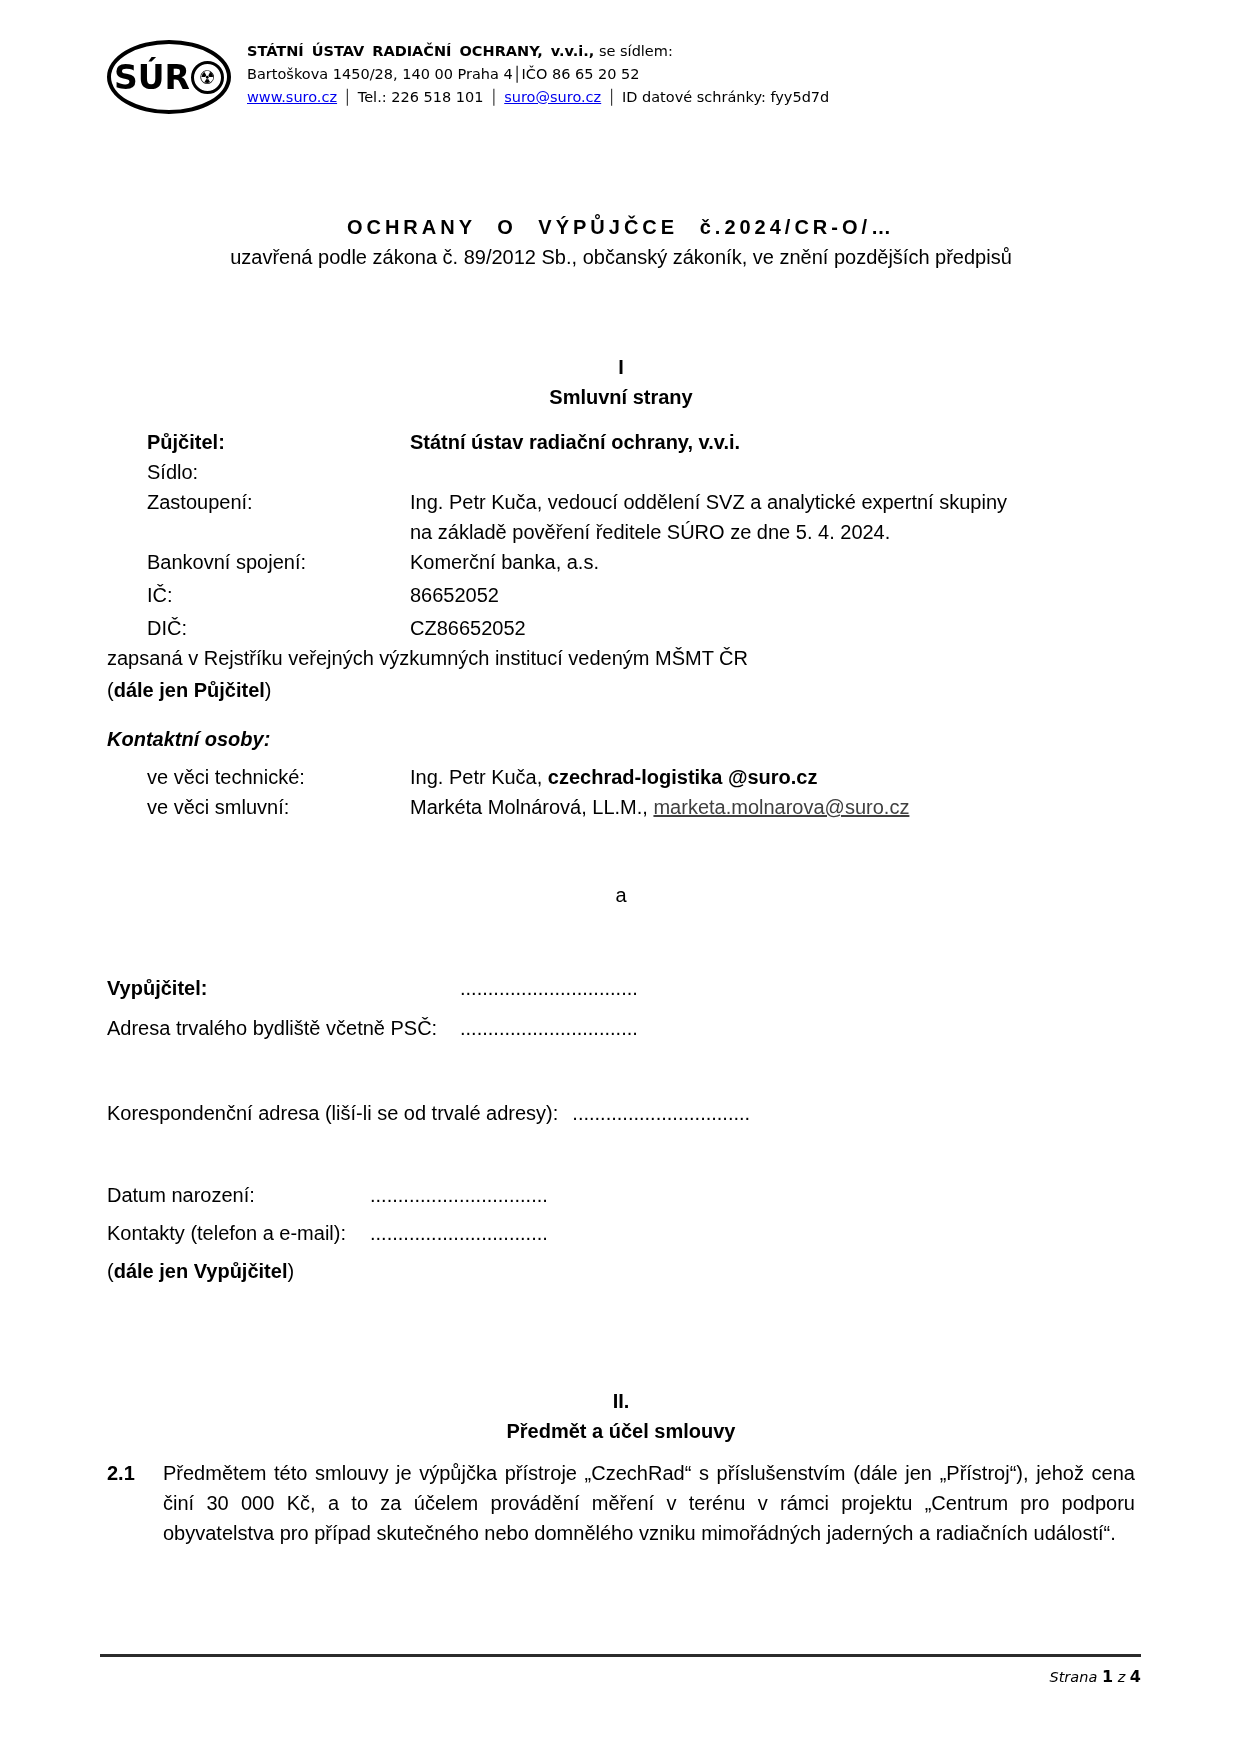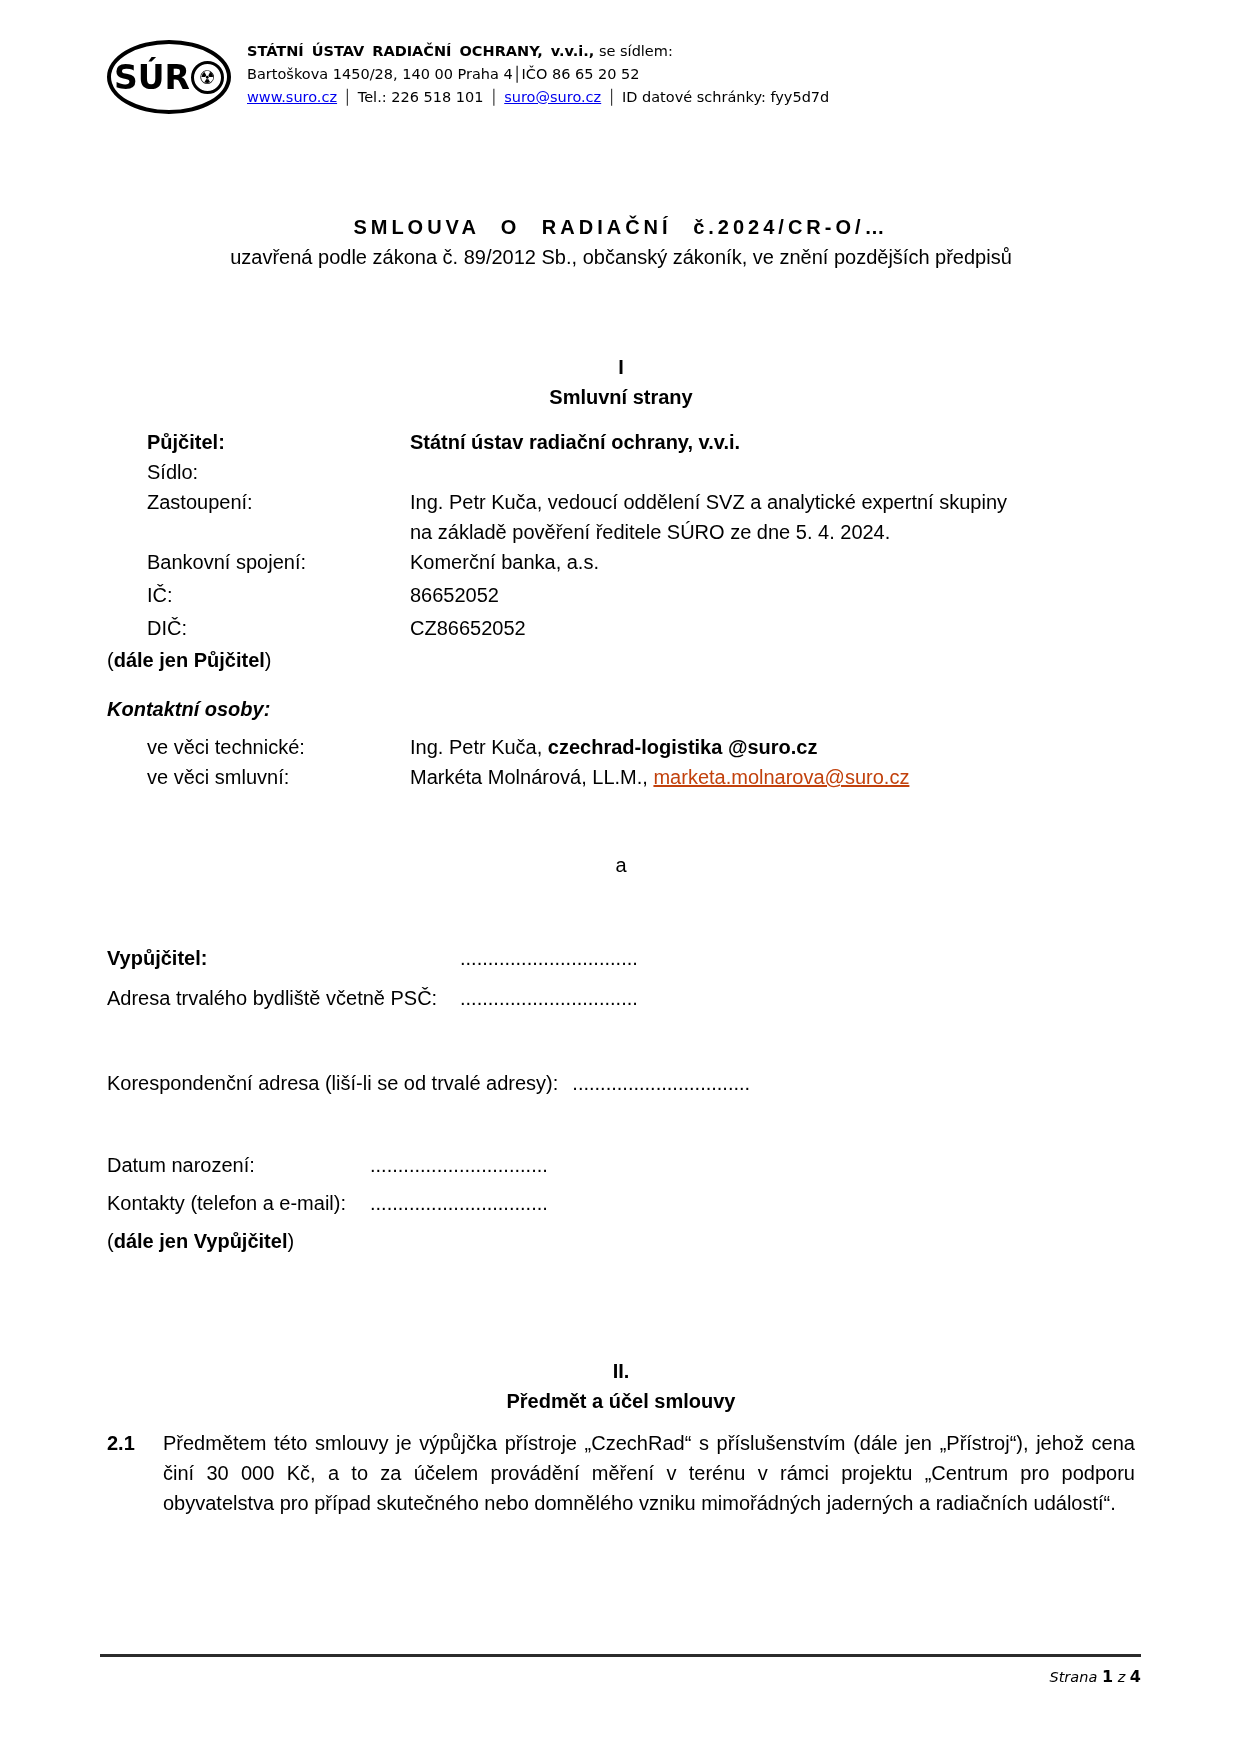--- a/index.html
+++ b/index.html
@@ -38,21 +38,21 @@
   .fields{margin-top:15px;}
   .kv{display:flex;}
   .kv .k{width:263px;flex-shrink:0;margin-left:40px;}
   .kv .v{flex:1;}
   .kv.sp{margin-top:3px;}
   .bold{font-weight:bold;}
   .alias{margin-top:2px;}
   .contacts-head{margin-top:19px;font-weight:bold;font-style:italic;}
   .contacts{margin-top:8px;}
   .email-bold{font-weight:bold;}
-  a.mail-link{color:#c2410c;text-decoration:underline;cursor:pointer;}
+  a.mail-link{color:#404040;text-decoration:underline;cursor:pointer;}
   
   .conj{margin-top:58px;text-align:center;}
   .borrower{margin-top:63px;}
   .kv2 .k{width:353px;flex-shrink:0;}
   .kv2{display:flex;}
   .mt10{margin-top:10px;}
   .mt8{margin-top:8px;}
   .kv-inline{margin-top:55px;display:flex;}
   .kv-inline .k{flex-shrink:0;}
   .kv-inline .v{margin-left:14px;}
@@ -83,21 +83,21 @@
     </div>
     <div class="lh-text">
       <div class="lh-line1"><b>STÁTNÍ ÚSTAV RADIAČNÍ OCHRANY, v.v.i.,</b><span> se sídlem:</span></div>
       <div class="lh-line2">Bartoškova 1450/28, 140 00 Praha 4│IČO 86 65 20 52</div>
       <div class="lh-line3">
         <a class="lh-link">www.suro.cz</a><span class="lh-sep">│</span><span>Tel.: 226 518 101</span><span class="lh-sep">│</span><a class="lh-link">suro@suro.cz</a><span class="lh-sep">│</span><span>ID datové schránky: fyy5d7d</span>
       </div>
     </div>
   </div>
 
-  <div class="doc-title">SMLOUVA O RADIAČNÍ č.2024/CR-O/…</div>
+  <div class="doc-title">OCHRANY O VÝPŮJČCE č.2024/CR-O/…</div>
   <div class="doc-subtitle">uzavřená podle zákona č. 89/2012 Sb., občanský zákoník, ve znění pozdějších předpisů</div>
 
   <div class="sec-num">I</div>
   <div class="sec-head">Smluvní strany</div>
 
   <div class="fields">
     <div class="kv">
       <div class="k bold">Půjčitel:</div>
       <div class="v bold">Státní ústav radiační ochrany, v.v.i.</div>
     </div>
@@ -116,20 +116,21 @@
       <div class="v">Komerční banka, a.s.</div>
     </div>
     <div class="kv sp">
       <div class="k">IČ:</div>
       <div class="v">86652052</div>
     </div>
     <div class="kv sp">
       <div class="k">DIČ:</div>
       <div class="v">CZ86652052</div>
     </div>
+    <div>zapsaná v Rejstříku veřejných výzkumných institucí vedeným MŠMT ČR</div>
     <div class="alias"><span>(</span><span class="bold">dále jen Půjčitel</span><span>)</span></div>
   </div>
 
   <div class="contacts-head">Kontaktní osoby:</div>
   <div class="contacts">
     <div class="kv">
       <div class="k">ve věci technické:</div>
       <div class="v"><span>Ing. Petr Kuča, </span><span class="email-bold">czechrad-logistika @suro.cz</span></div>
     </div>
     <div class="kv">

